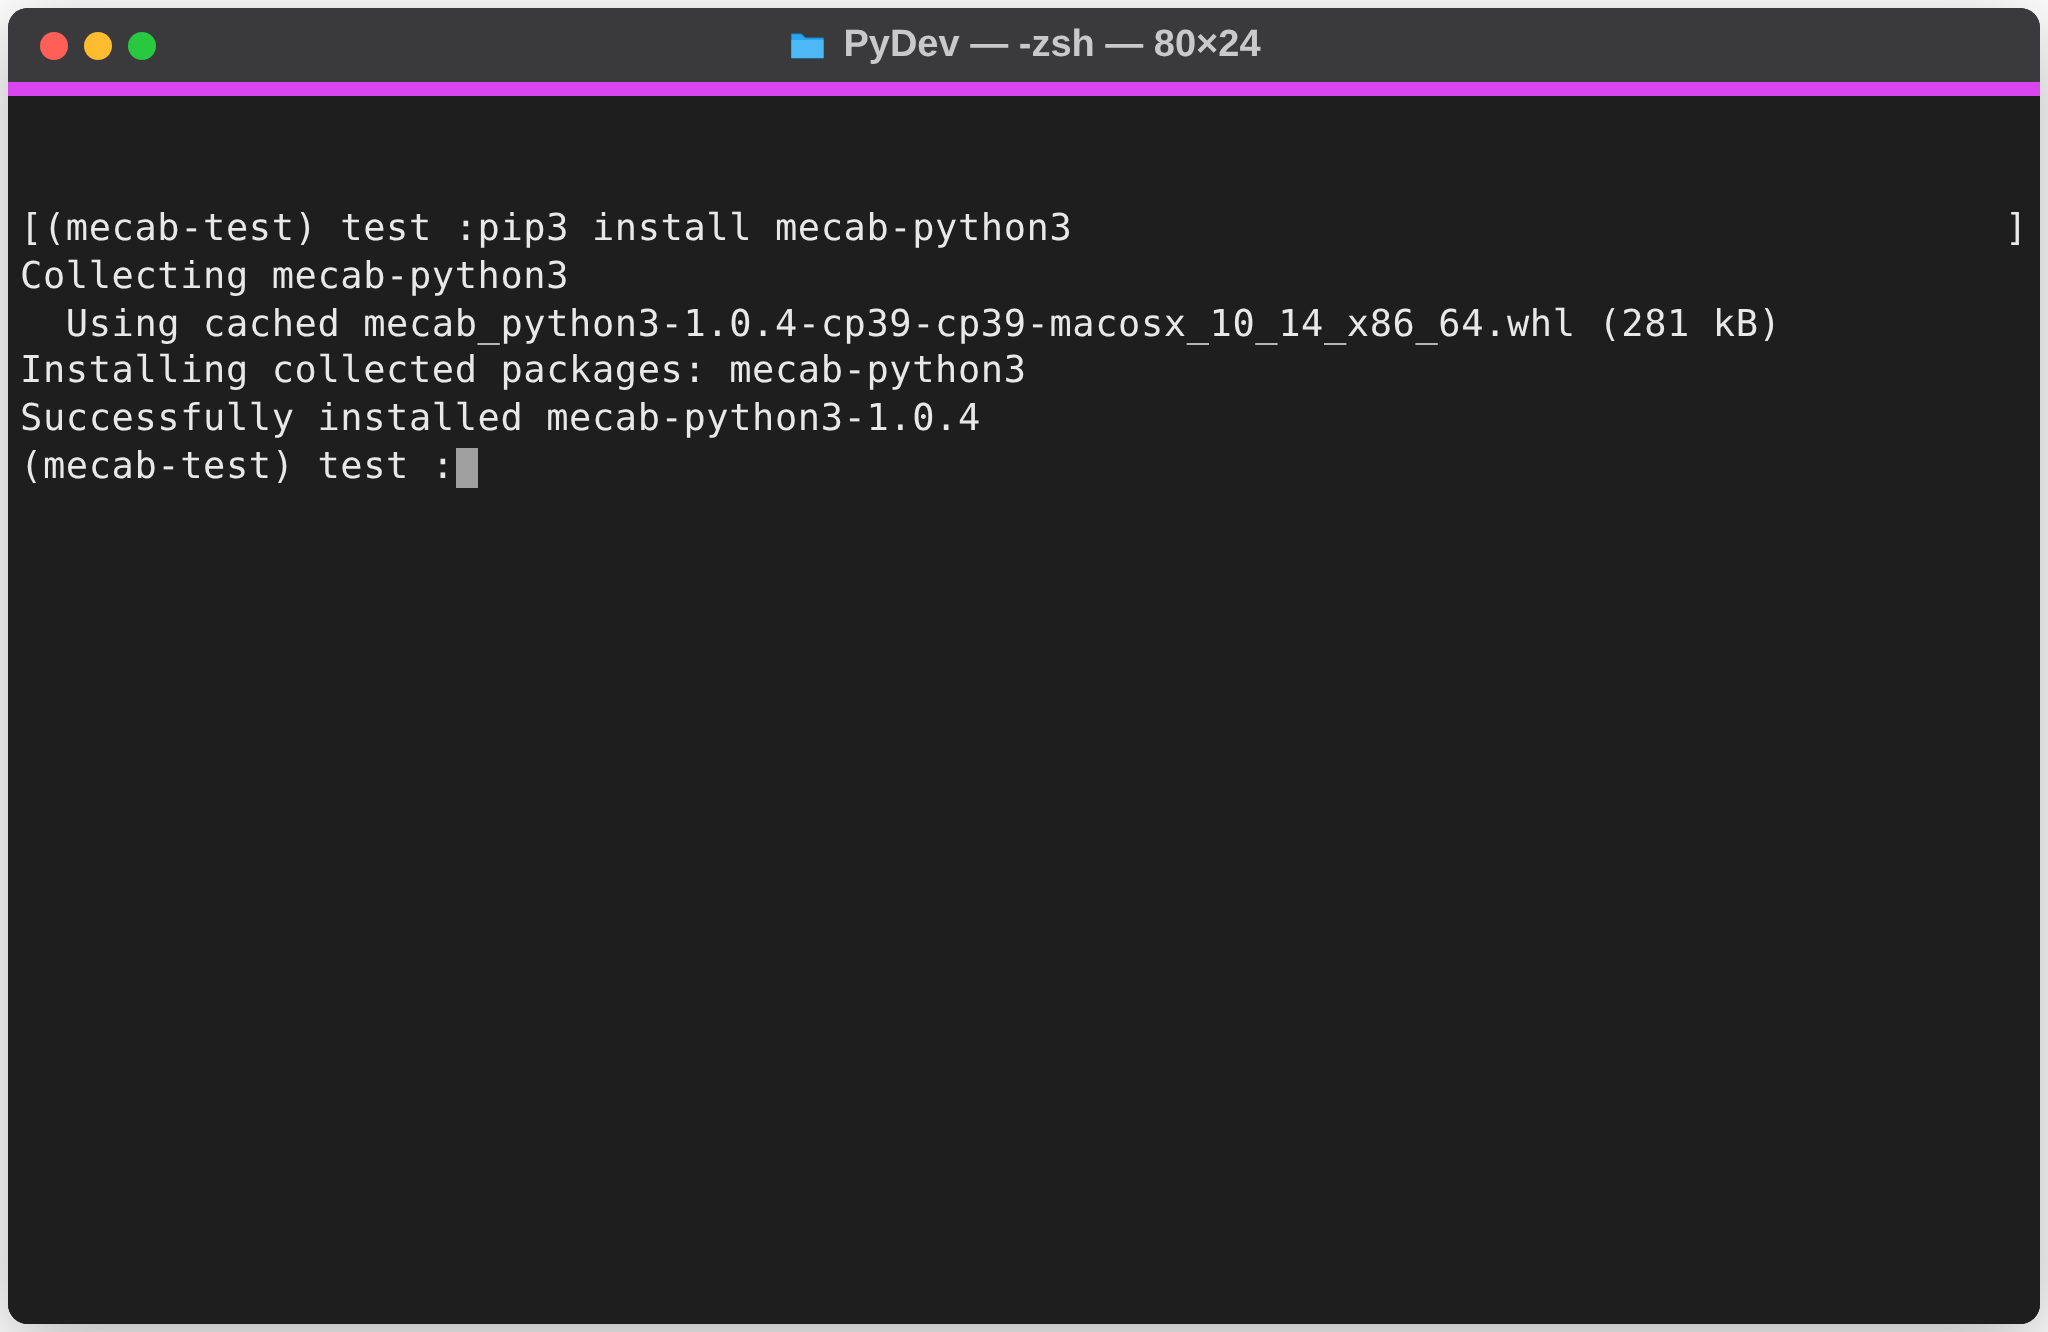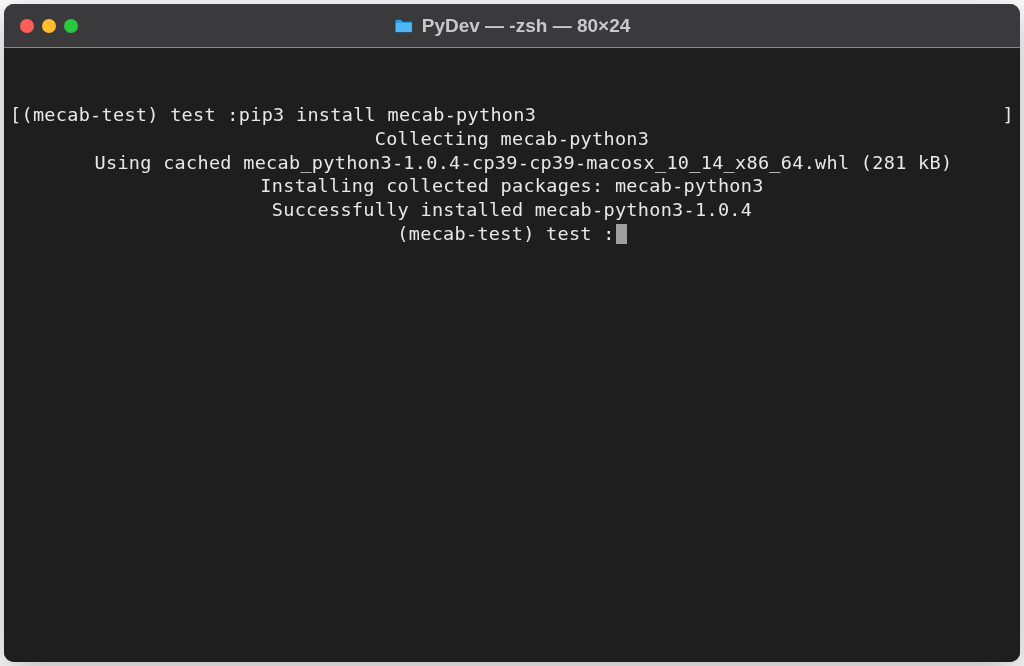--- a/index.html
+++ b/index.html
@@ -25,21 +25,21 @@
       display: flex;
       flex-direction: column;
     }
     .title-bar {
       height: 44px;
       background: #3a3a3c;
       display: flex;
       align-items: center;
       padding: 0 16px;
       position: relative;
-      border-bottom: 1px solid #d946ef;
+      border-bottom: 7px solid #d946ef;
     }
     .traffic-lights {
       display: flex;
       gap: 8px;
       align-items: center;
     }
     .tl {
       width: 14px;
       height: 14px;
       border-radius: 50%;
@@ -72,21 +72,21 @@
       background: #1e1e1e;
       padding: 8px 6px;
       font-family: "SF Mono", "Menlo", "Monaco", "Consolas", monospace;
       font-size: 18.5px;
       line-height: 1.28;
       color: #e8e8e8;
       white-space: pre;
       overflow: hidden;
       letter-spacing: 0.3px;
     }
-    .line { display: block; text-align: center; }
+    .line { display: block; }
     .prompt-line {
       display: flex;
       justify-content: space-between;
     }
     .cursor {
       display: inline-block;
       width: 11px;
       height: 20px;
       background: #9f9f9f;
       vertical-align: text-bottom;

